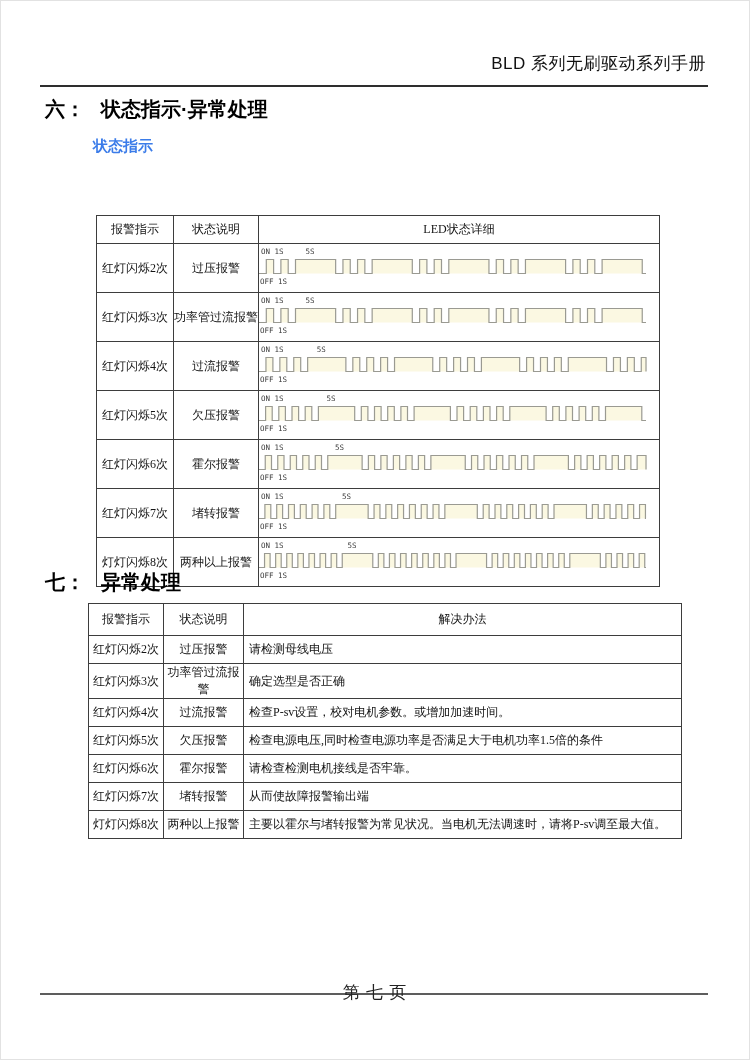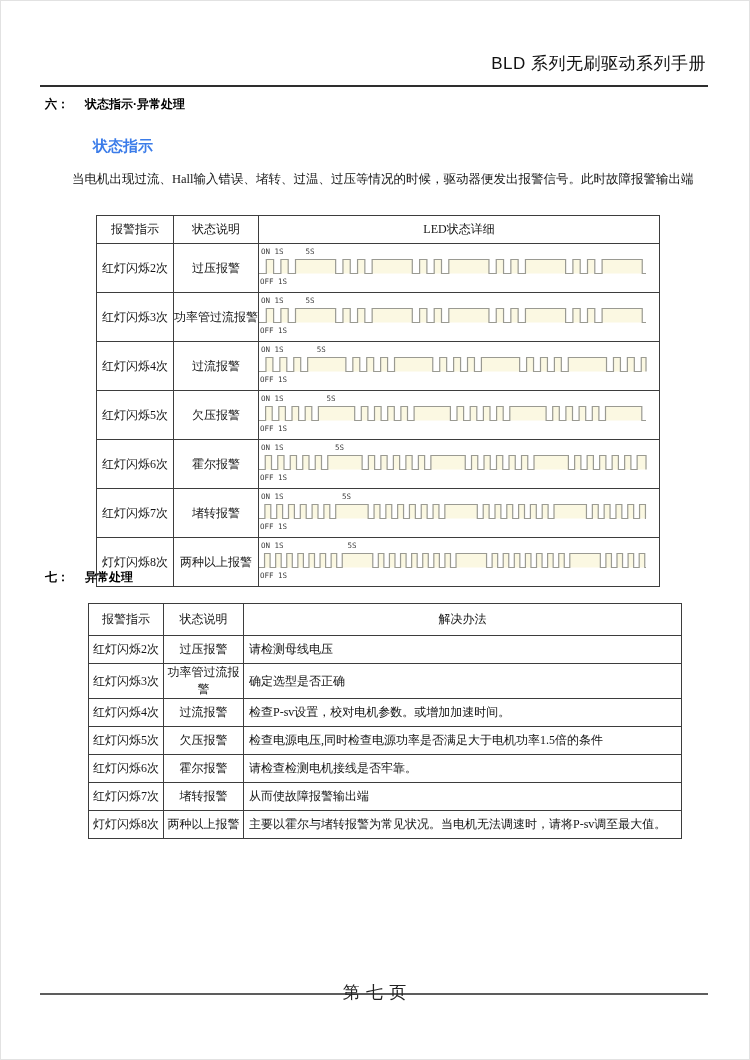--- a/index.html
+++ b/index.html
@@ -21,21 +21,21 @@
     letter-spacing:0.5px;white-space:nowrap;margin-left:36px;
   }
   .header-rule{
     position:absolute;left:40px;top:85px;width:668px;height:0;
     border-top:2px solid #2e2e2e;
   }
   
   .sec-heading{
     position:absolute;left:45px;
     font-family:"Liberation Sans", sans-serif;
-    font-size:12px;font-weight:bold;color:#000;white-space:nowrap;
+    font-size:20px;font-weight:bold;color:#000;white-space:nowrap;
   }
   .sec-heading .sec-num{margin-right:16px;}
   #sec6{top:96px;}
   #sec7{top:569px;}
   .sub-heading{
     position:absolute;left:93px;top:137px;
     font-family:Liberation Mono, monospace;
     font-size:15px;font-weight:bold;white-space:nowrap;
   }
   
@@ -86,21 +86,20 @@
   <div class="header-title">BLD 系列无刷驱动系列手册</div>
   <div class="header-rule"></div>
 
   <div class="sec-heading" id="sec6">
     <span class="sec-num">六：</span><span>状态指示·异常处理</span>
   </div>
 
   <div class="sub-heading" id="status-subtitle" style="color: rgb(59, 124, 233);">状态指示</div>
 
   <div class="para">
-    <div class="pline indent">当电机出现过流、Hall输入错误、堵转、过温、过压等情况的时候，驱动器便发出报警信号。此时故障报警输出端</div>
   </div>
 
   <table class="doc-table" id="led-table">
     <colgroup>
         <col style="width:77px">
         <col style="width:85px">
         <col style="width:401px">
       </colgroup>
     <thead>
         <tr>

